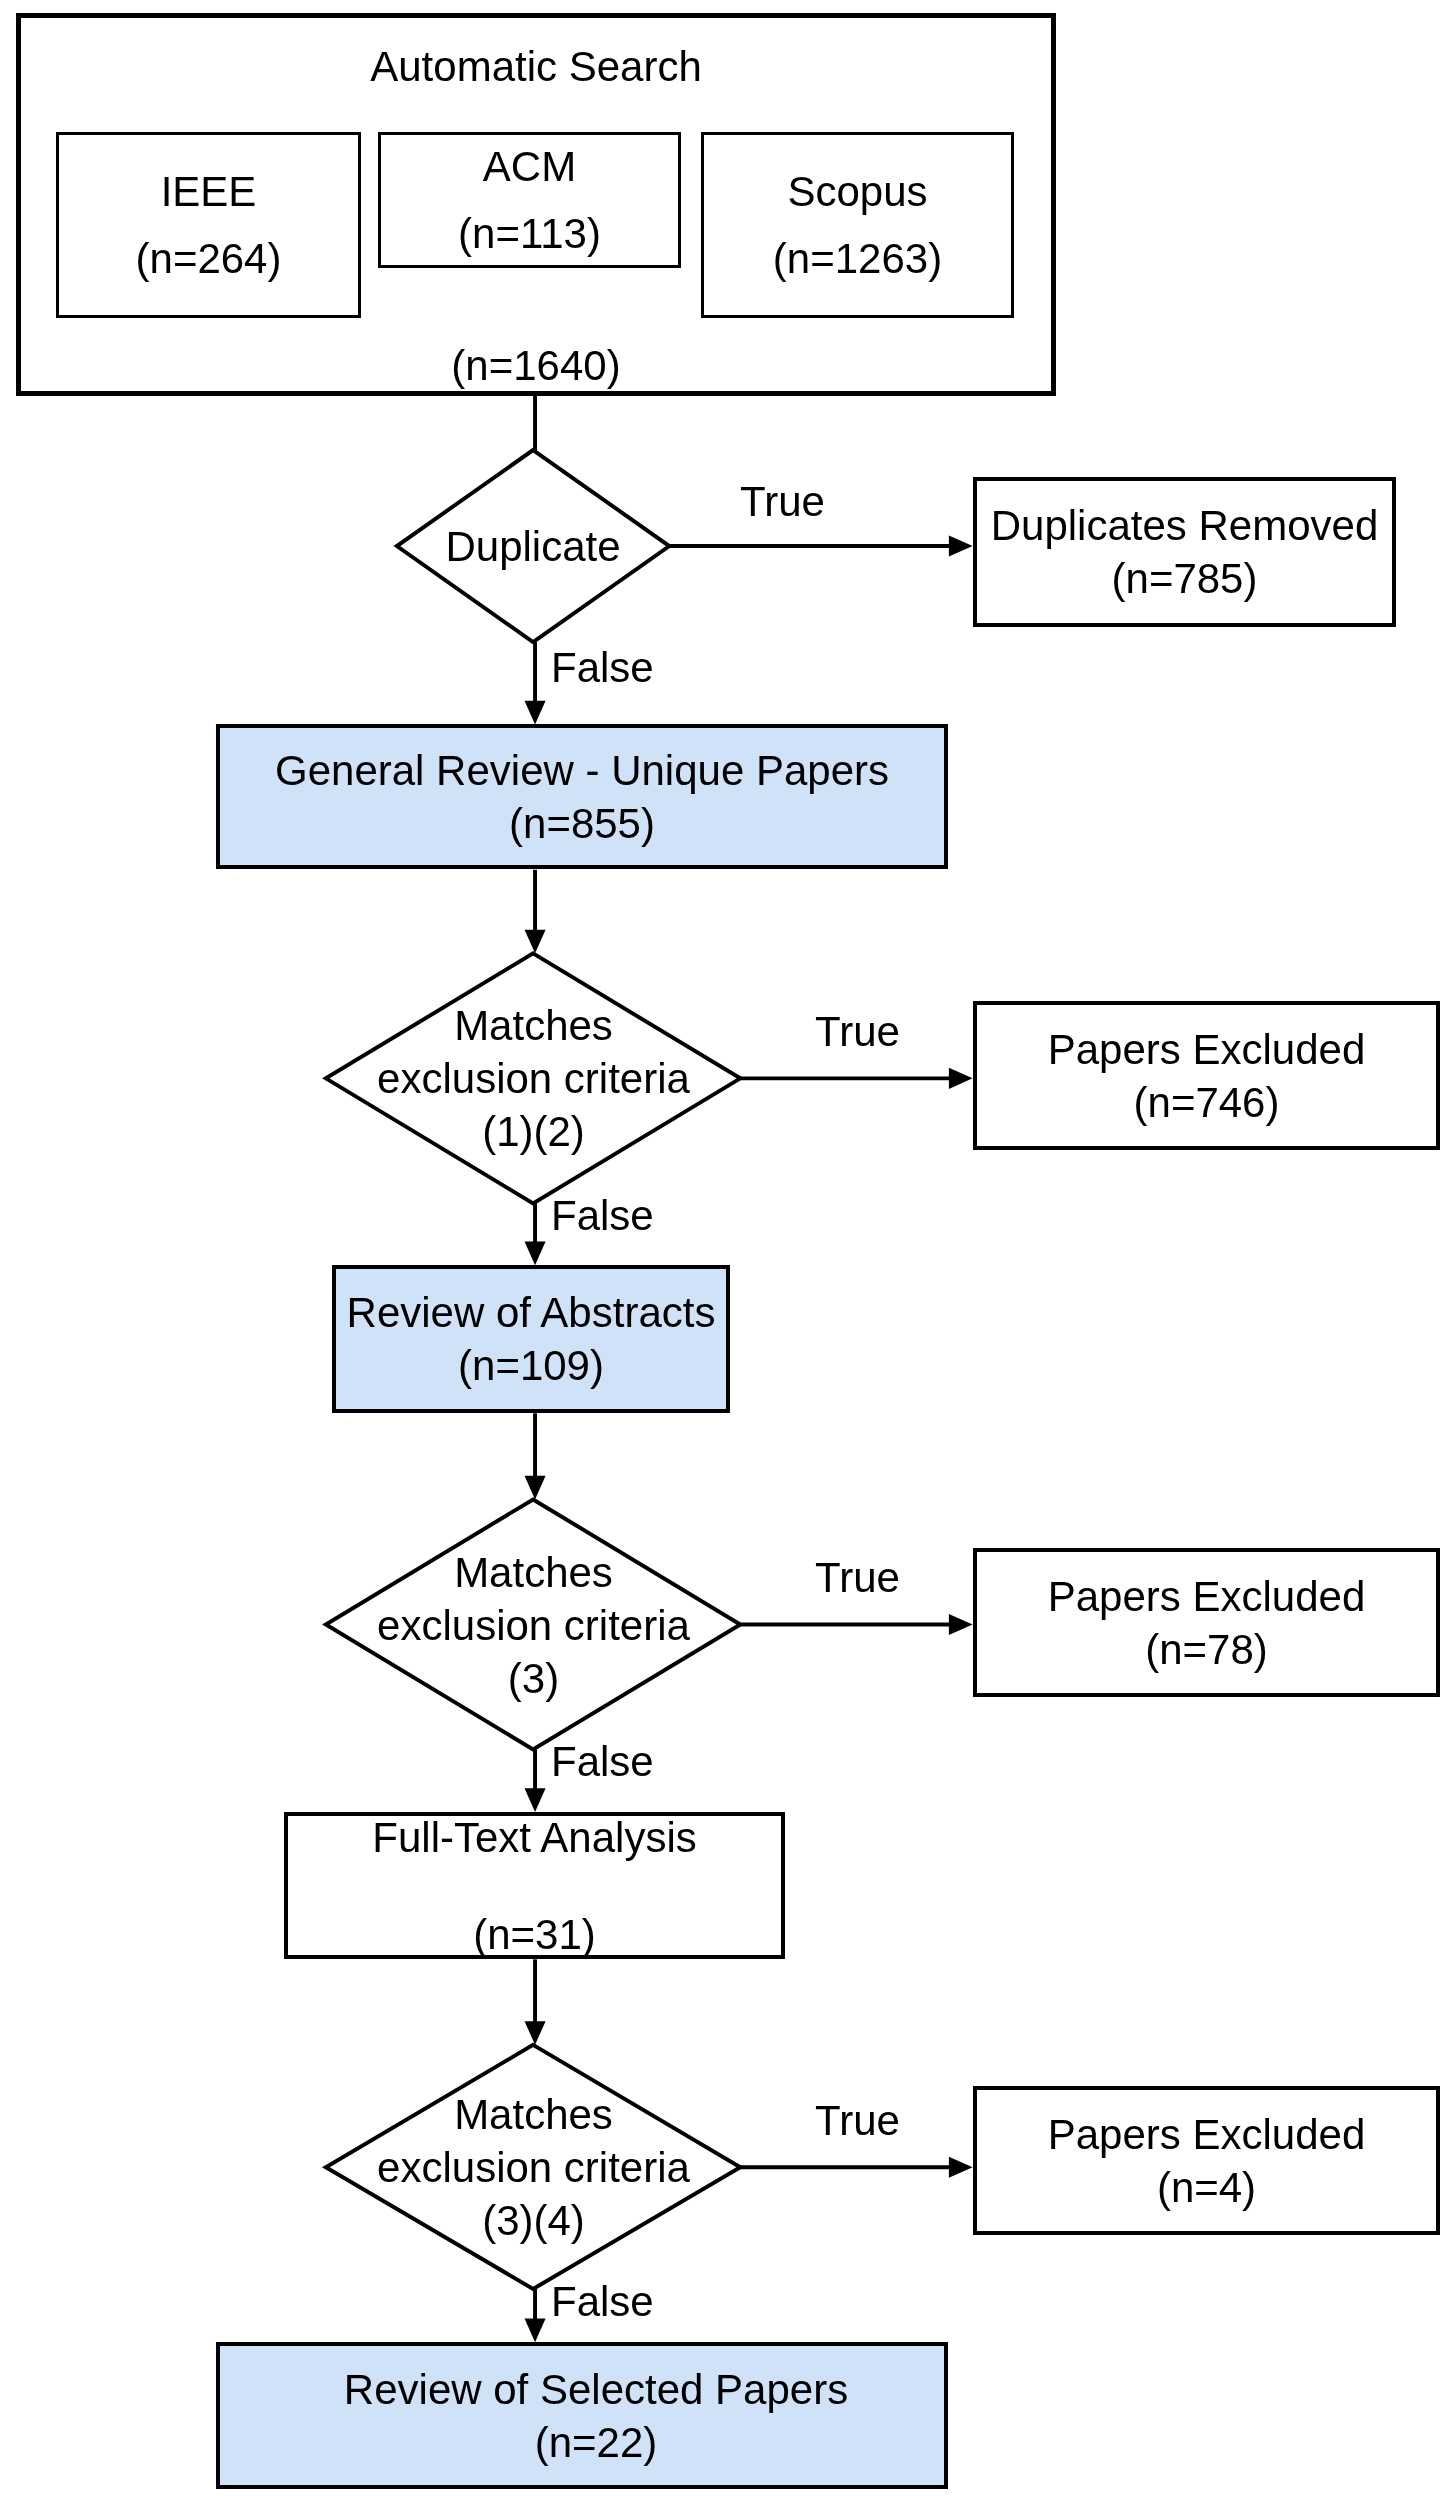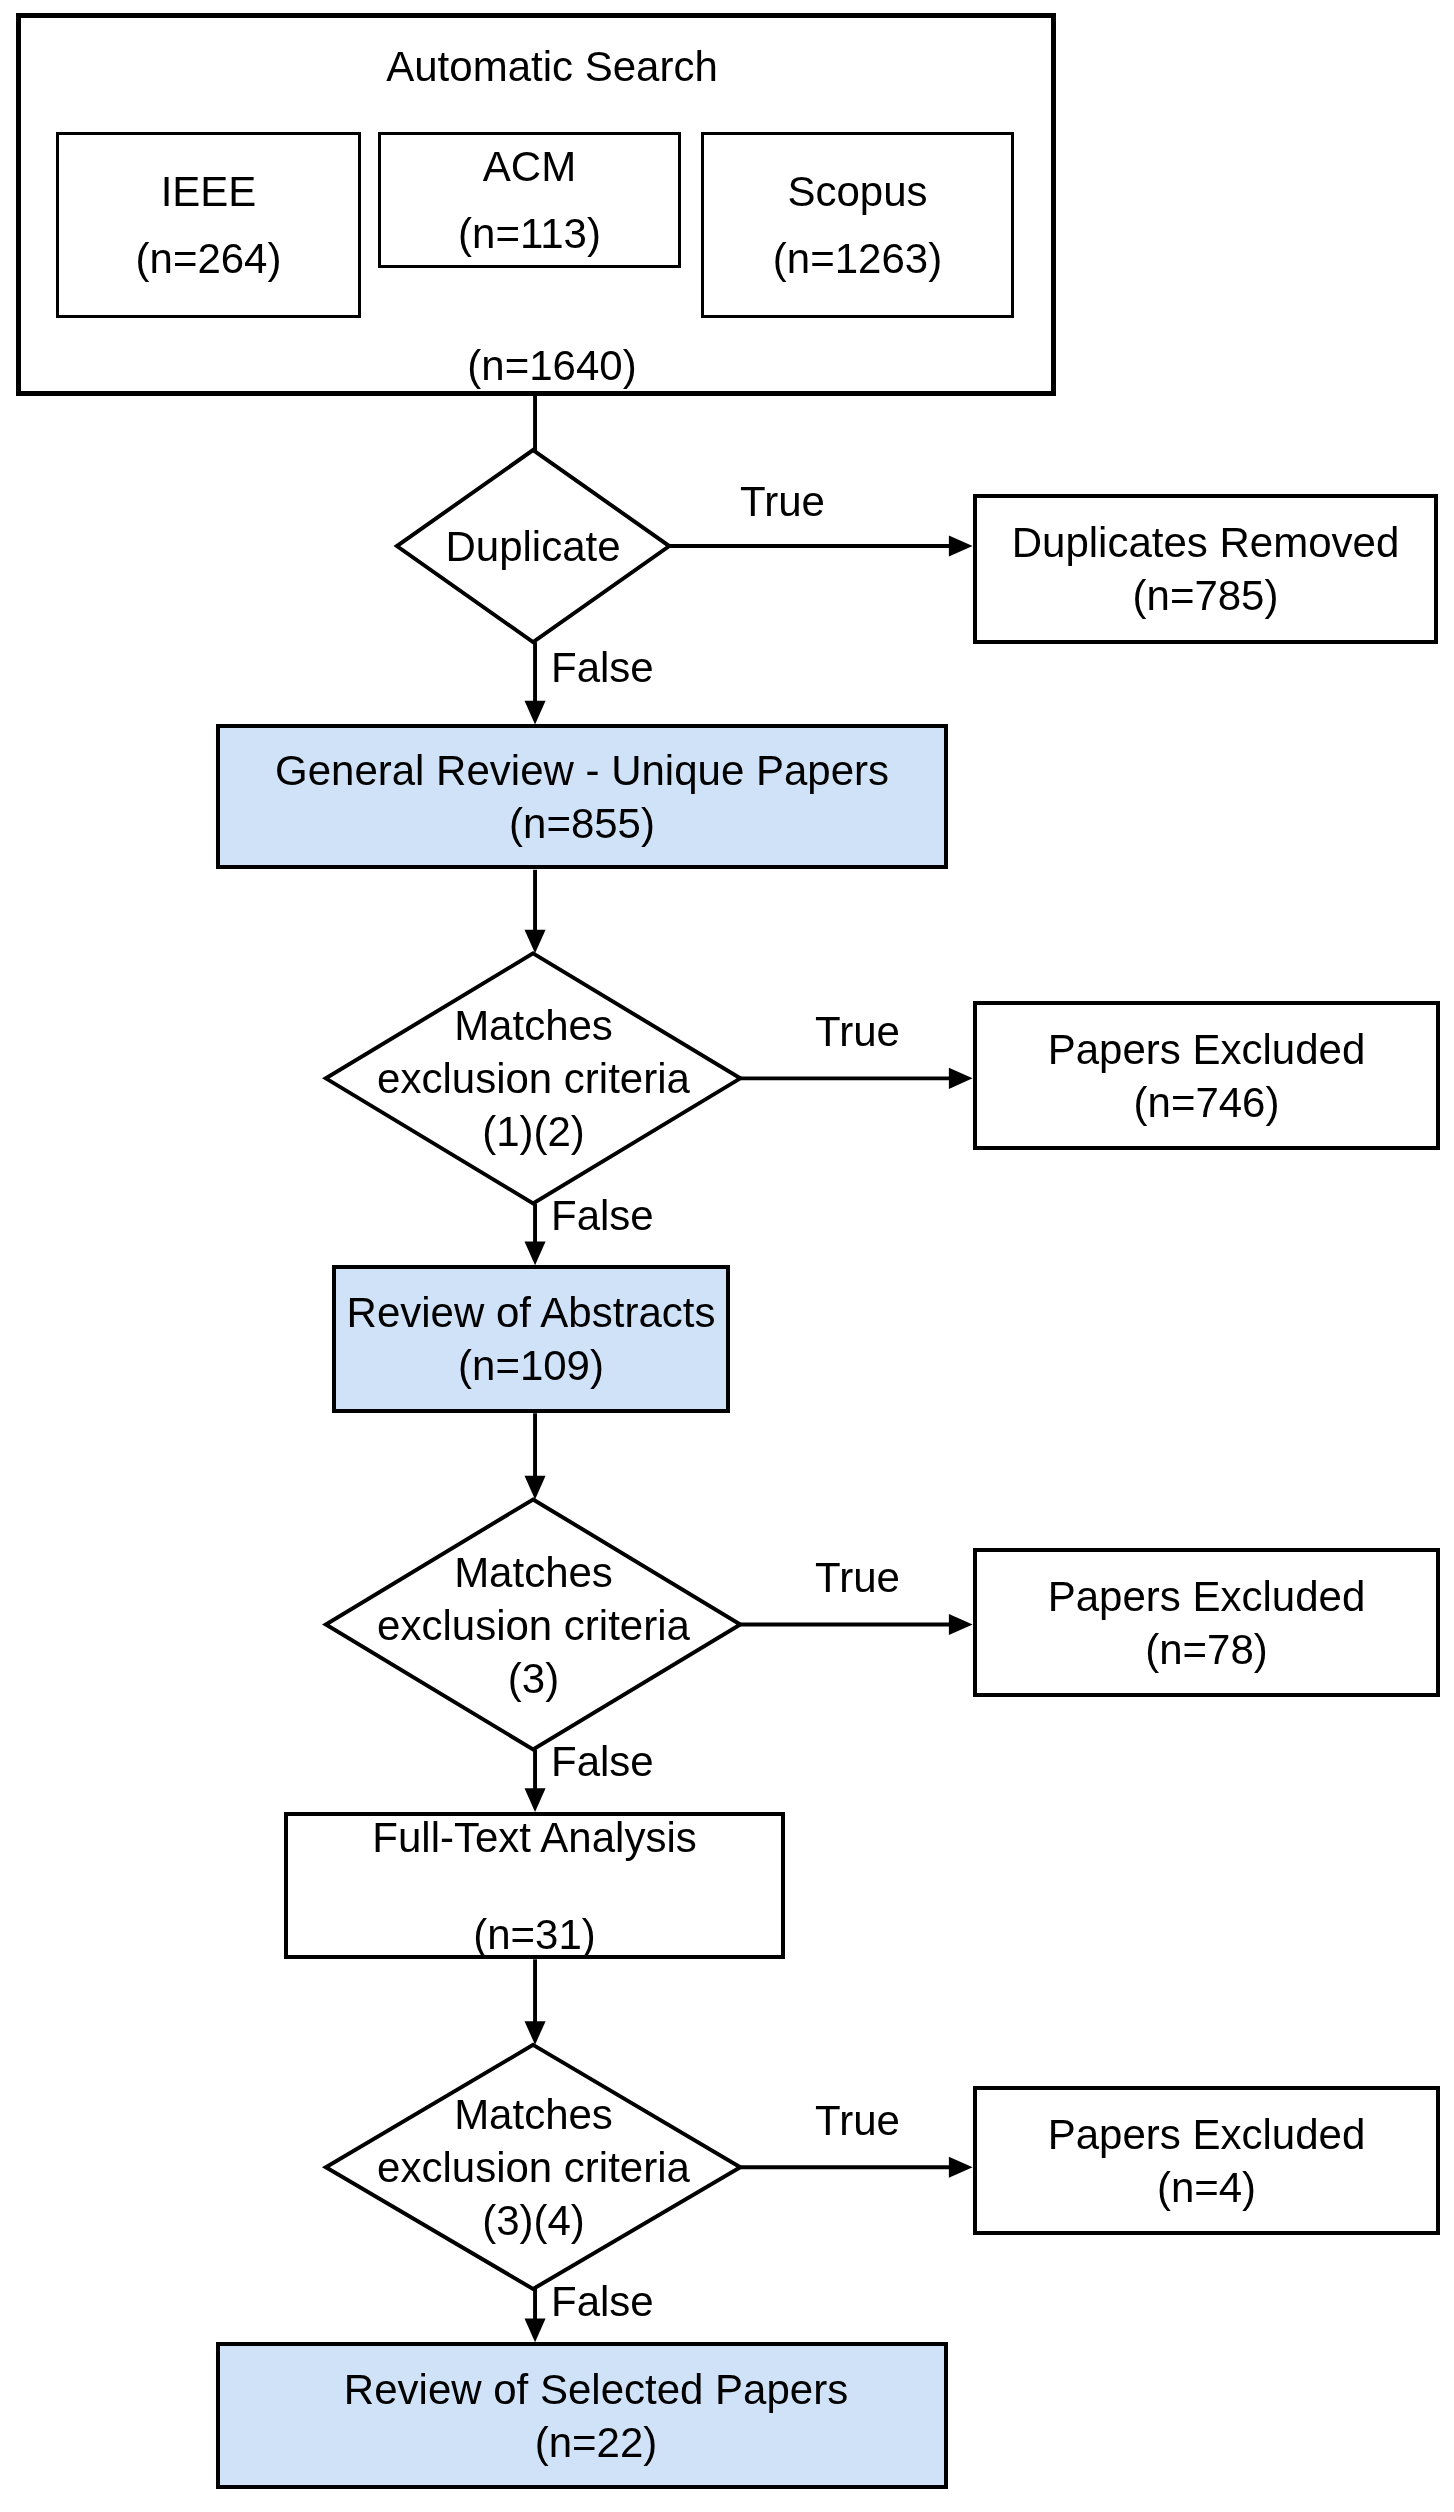--- a/index.html
+++ b/index.html
@@ -67,21 +67,20 @@
     align-items: center;
     justify-content: center;
     text-align: center;
     line-height: 53px;
     row-gap: 14.5px;
   }
   .caption {
     position: absolute;
     text-align: center;
     line-height: 47px;
-    margin-left: 16px;
   }
   .dtext {
     position: absolute;
     display: flex;
     flex-direction: column;
     align-items: center;
     justify-content: center;
     text-align: center;
     line-height: 53px;
   }
@@ -199,21 +198,21 @@
 
   <div class="lbl true" style="left:759px; top:1008px;">True</div>
   <div class="lbl" style="left:551px; top:1192px;">False</div>
 
   <div class="lbl true" style="left:759px; top:1554px;">True</div>
   <div class="lbl" style="left:551px; top:1738px;">False</div>
 
   <div class="lbl true" style="left:759px; top:2097px;">True</div>
   <div class="lbl" style="left:551px; top:2278px;">False</div>
 
-  <div class="rect" style="left:973px; top:494px; width:465px; height:150px;">
+  <div class="rect" style="left:973px; top:477px; width:423px; height:150px;">
     <span>Duplicates Removed</span>
     <span>(n=785)</span>
   </div>
   <div class="rect" style="left:973px; top:1001px; width:467px; height:149px;">
     <span>Papers Excluded</span>
     <span>(n=746)</span>
   </div>
   <div class="rect" style="left:973px; top:1548px; width:467px; height:149px;">
     <span>Papers Excluded</span>
     <span>(n=78)</span>

